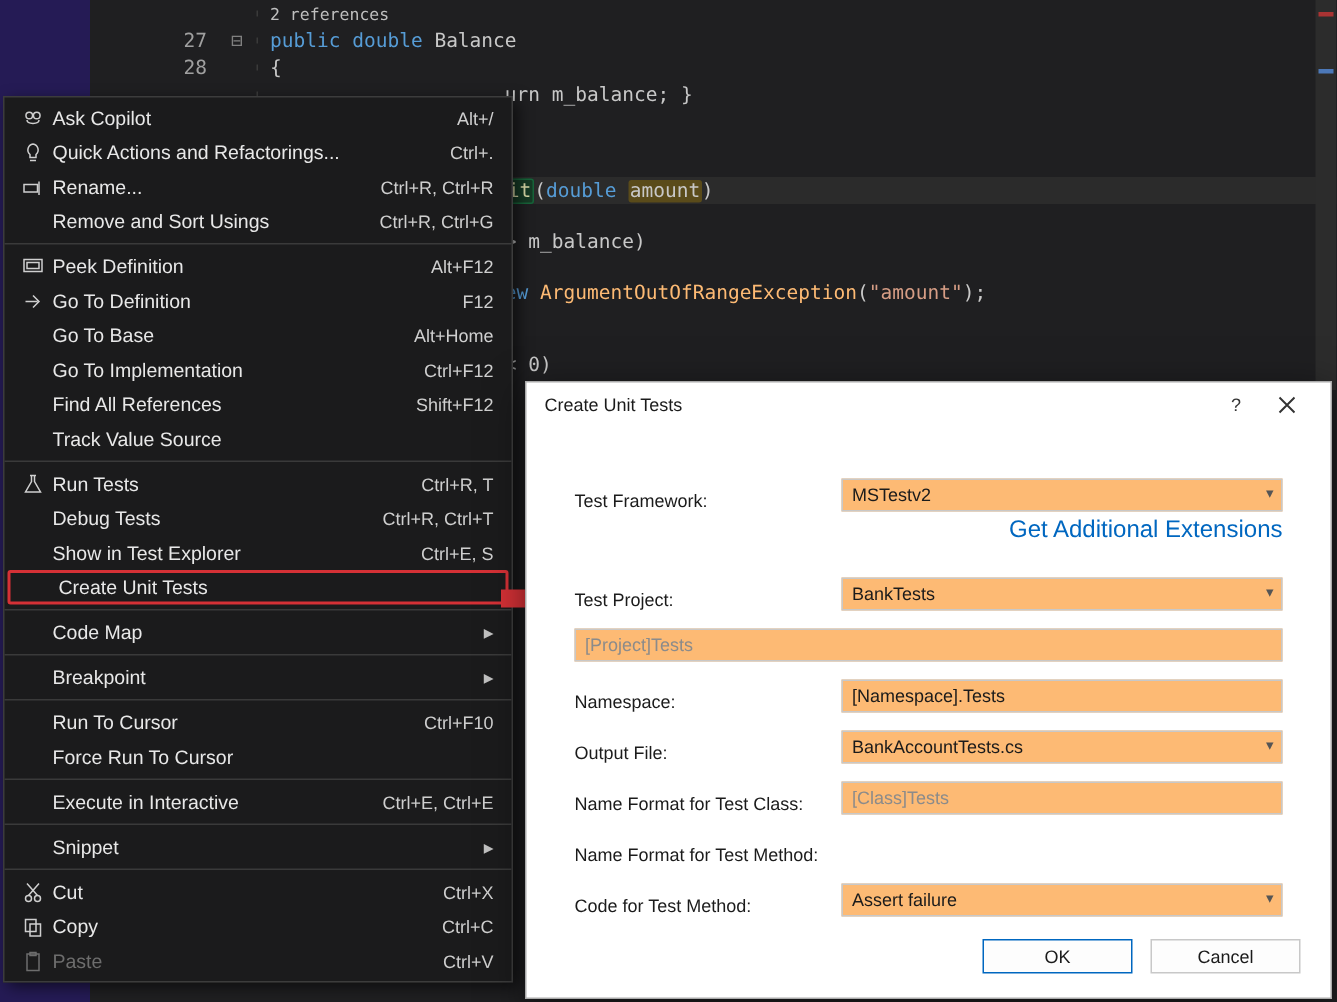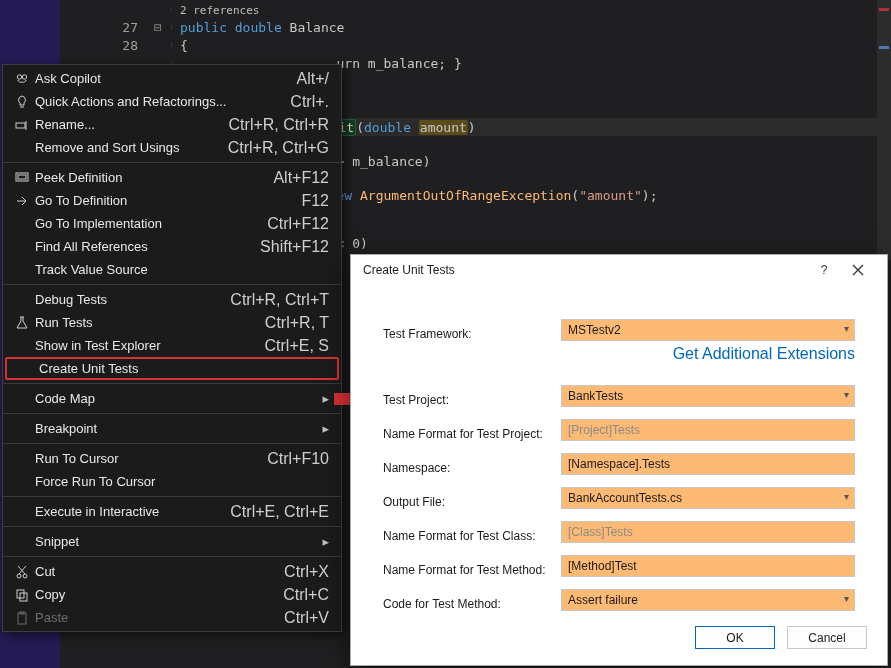--- a/index.html
+++ b/index.html
@@ -36,21 +36,21 @@
   .ctxmenu {
     position:absolute; left:2px; top:64px; width:340px; background:#1b1b1c;
     border:1px solid #3c3c3c; box-shadow: 3px 3px 10px rgba(0,0,0,.6);
     padding: 2px 0; font-size:13px; color:#e8e8e8;
   }
   .ctxmenu .item {
     display:flex; align-items:center; height:23px; padding: 0 12px 0 6px;
   }
   .ctxmenu .iconcell { width:26px; display:flex; justify-content:center; color:#c0c0c0;}
   .ctxmenu .labelcell { flex:1; white-space:nowrap;}
-  .ctxmenu .shortcut { color:#cfcfcf; font-size:16px; }
+  .ctxmenu .shortcut { color:#cfcfcf; font-size:12px; }
   .ctxmenu .sep { height:1px; background:#3a3a3a; margin:3px 0;}
   .ctxmenu .submenu-arrow { color:#c0c0c0; }
   .ctxmenu .disabled { color:#6d6d6d; }
   .ctxmenu .highlight-box { border:2px solid #d53136; border-radius:2px; margin:0 2px; }
 
   .big-arrow {
     position:absolute; left:334px; top:387px; width:30px; height:24px;
   }
   .big-arrow polygon { fill:#d53136; }
 
@@ -77,21 +77,21 @@
   .dialog select { background-image: none; padding-right:20px; }
   .select-wrap { position:relative; }
   .select-wrap .chevron { position:absolute; right:6px; top:4px; color:#555; font-size:10px; pointer-events:none;}
   .dialog input::placeholder { color:#8b8b8b; }
   .dialog .linkrow { text-align:right; margin: 4px 0 10px 0; }
   .dialog .linkrow a { color:#0067c0; text-decoration:none; font-size:16px;}
   .dialog .buttons {
     position:absolute; right:20px; bottom:16px; display:flex; gap:12px;
   }
   .dialog button.dlg {
-    width:80px; height:23px; background:#fdfdfd;
+    width:100px; height:23px; background:#fdfdfd;
     font-family:inherit; font-size:12px; color:#1b1b1b;
   }
   .dialog button.primary { border:1px solid #0067c0; }
   .dialog button.secondary { border:1px solid #c8c8c8; }
 
   svg.ico { width:14px; height:14px; }
 </style>
 </head>
 <body>
 
@@ -228,47 +228,52 @@
       <span class="iconcell">
         <svg class="ico" viewBox="0 0 14 14">
           <path d="M2 7h8M7 3l4 4-4 4" fill="none" stroke="#cfcfcf"></path>
         </svg>
       </span>
       <span class="labelcell">Go To Definition</span>
       <span class="shortcut">F12</span>
     </div>
     <div class="item">
       <span class="iconcell"></span>
+      <span class="labelcell">Go To Base</span>
+      <span class="shortcut">Alt+Home</span>
+    </div>
+    <div class="item">
+      <span class="iconcell"></span>
       <span class="labelcell">Go To Implementation</span>
       <span class="shortcut">Ctrl+F12</span>
     </div>
     <div class="item">
       <span class="iconcell"></span>
       <span class="labelcell">Find All References</span>
       <span class="shortcut">Shift+F12</span>
     </div>
     <div class="item">
       <span class="iconcell"></span>
       <span class="labelcell">Track Value Source</span>
       <span class="shortcut"></span>
     </div>
     <div class="sep"></div>
     <div class="item">
+      <span class="iconcell">
+        <svg class="ico" viewBox="0 0 14 14">
+          <path d="M5 1h4M6 1v4l-4 7h10l-4-7V1" fill="none" stroke="#cfcfcf"></path>
+        </svg>
+      </span>
+      <span class="labelcell">Run Tests</span>
+      <span class="shortcut">Ctrl+R, T</span>
+    </div>
+    <div class="item">
       <span class="iconcell"></span>
       <span class="labelcell">Debug Tests</span>
       <span class="shortcut">Ctrl+R, Ctrl+T</span>
-    </div>
-    <div class="item">
-      <span class="iconcell">
-        <svg class="ico" viewBox="0 0 14 14">
-          <path d="M5 1h4M6 1v4l-4 7h10l-4-7V1" fill="none" stroke="#cfcfcf"></path>
-        </svg>
-      </span>
-      <span class="labelcell">Run Tests</span>
-      <span class="shortcut">Ctrl+R, T</span>
     </div>
     <div class="item">
       <span class="iconcell"></span>
       <span class="labelcell">Show in Test Explorer</span>
       <span class="shortcut">Ctrl+E, S</span>
     </div>
     <div class="item highlight-box">
       <span class="iconcell"></span>
       <span class="labelcell">Create Unit Tests</span>
       <span class="shortcut"></span>
@@ -369,21 +374,20 @@
 
     <div class="formrow">
       <div class="lbl">Test Project:</div>
       <div class="ctrl select-wrap">
         <select><option>BankTests</option></select>
         <span class="chevron">▾</span>
       </div>
     </div>
 
     <div class="formrow">
-      <div class="lbl">Name Format for Test Project:</div>
       <div class="ctrl"><input type="text" placeholder="[Project]Tests" style=""></div>
     </div>
 
     <div class="formrow">
       <div class="lbl">Namespace:</div>
       <div class="ctrl"><input type="text" value="[Namespace].Tests" style=""></div>
     </div>
 
     <div class="formrow">
       <div class="lbl">Output File:</div>
@@ -393,21 +397,20 @@
       </div>
     </div>
 
     <div class="formrow">
       <div class="lbl">Name Format for Test Class:</div>
       <div class="ctrl"><input type="text" placeholder="[Class]Tests" style=""></div>
     </div>
 
     <div class="formrow">
       <div class="lbl">Name Format for Test Method:</div>
-      <div class="ctrl"><input type="text" value="[Method]Test" style=""></div>
     </div>
 
     <div class="formrow">
       <div class="lbl">Code for Test Method:</div>
       <div class="ctrl select-wrap">
         <select><option>Assert failure</option></select>
         <span class="chevron">▾</span>
       </div>
     </div>
   </div>

